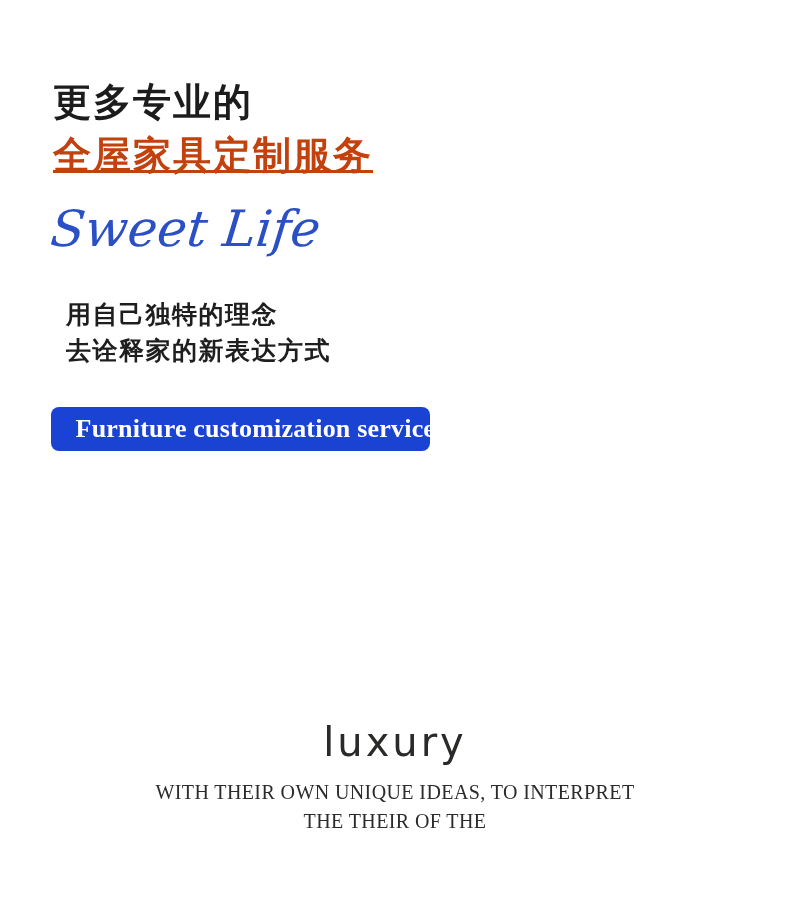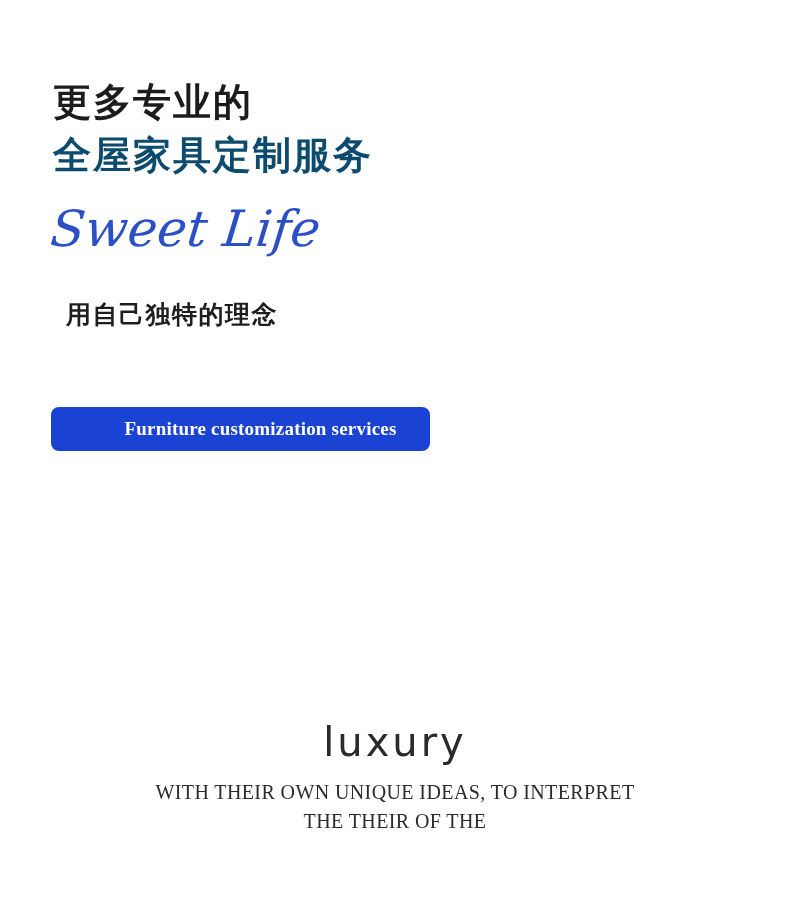--- a/index.html
+++ b/index.html
@@ -55,21 +55,21 @@
     top: 407px;
     width: 379px;
     height: 44px;
     border: none;
     border-radius: 8px;
     display: flex;
     align-items: center;
     justify-content: center;
     cursor: pointer;
     font-family: "Liberation Serif", "DejaVu Serif", serif;
-    font-size: 19px;
+    font-size: 26px;
     font-weight: 700;
     color: #ffffff;
     letter-spacing: 0.2px;
     white-space: nowrap;
     padding-left: 40px;
   }
   .footer {
     position: absolute;
     left: 0;
     top: 718px;
@@ -97,26 +97,27 @@
   }
   .tagline-1 { margin-top: 12px; }
 </style>
 </head>
 <body>
 
 <div class="page">
 
   <h1 class="title-line title-line-1" style="color: rgb(28, 28, 28);">更多专业的</h1>
 
-  <h1 class="title-line title-line-2" style="color: #0c4a6e;">全屋家具定制服务</h1>
+  <h1 class="title-line title-line-2" style="color: #c2410c; text-decoration: underline;">全屋家具定制服务</h1>
 
   <div class="script-text" style="color: rgb(43, 79, 196);">Sweet Life</div>
 
   <p class="body-line body-line-1" style="color: rgb(30, 30, 30);">用自己独特的理念</p>
 
+  <p class="body-line body-line-2" style="color: rgb(30, 30, 30);">去诠释家的新表达方式</p>
 
   <button class="cta-button" style="background-color: rgb(27, 67, 211); color: rgb(255, 255, 255);">Furniture customization services</button>
 
   <div class="footer">
     <span class="logo-text">luxury</span>
     <span class="tagline tagline-1">WITH THEIR OWN UNIQUE IDEAS, TO INTERPRET</span>
     <span class="tagline tagline-2">THE THEIR OF THE</span>
   </div>
 
 </div>

